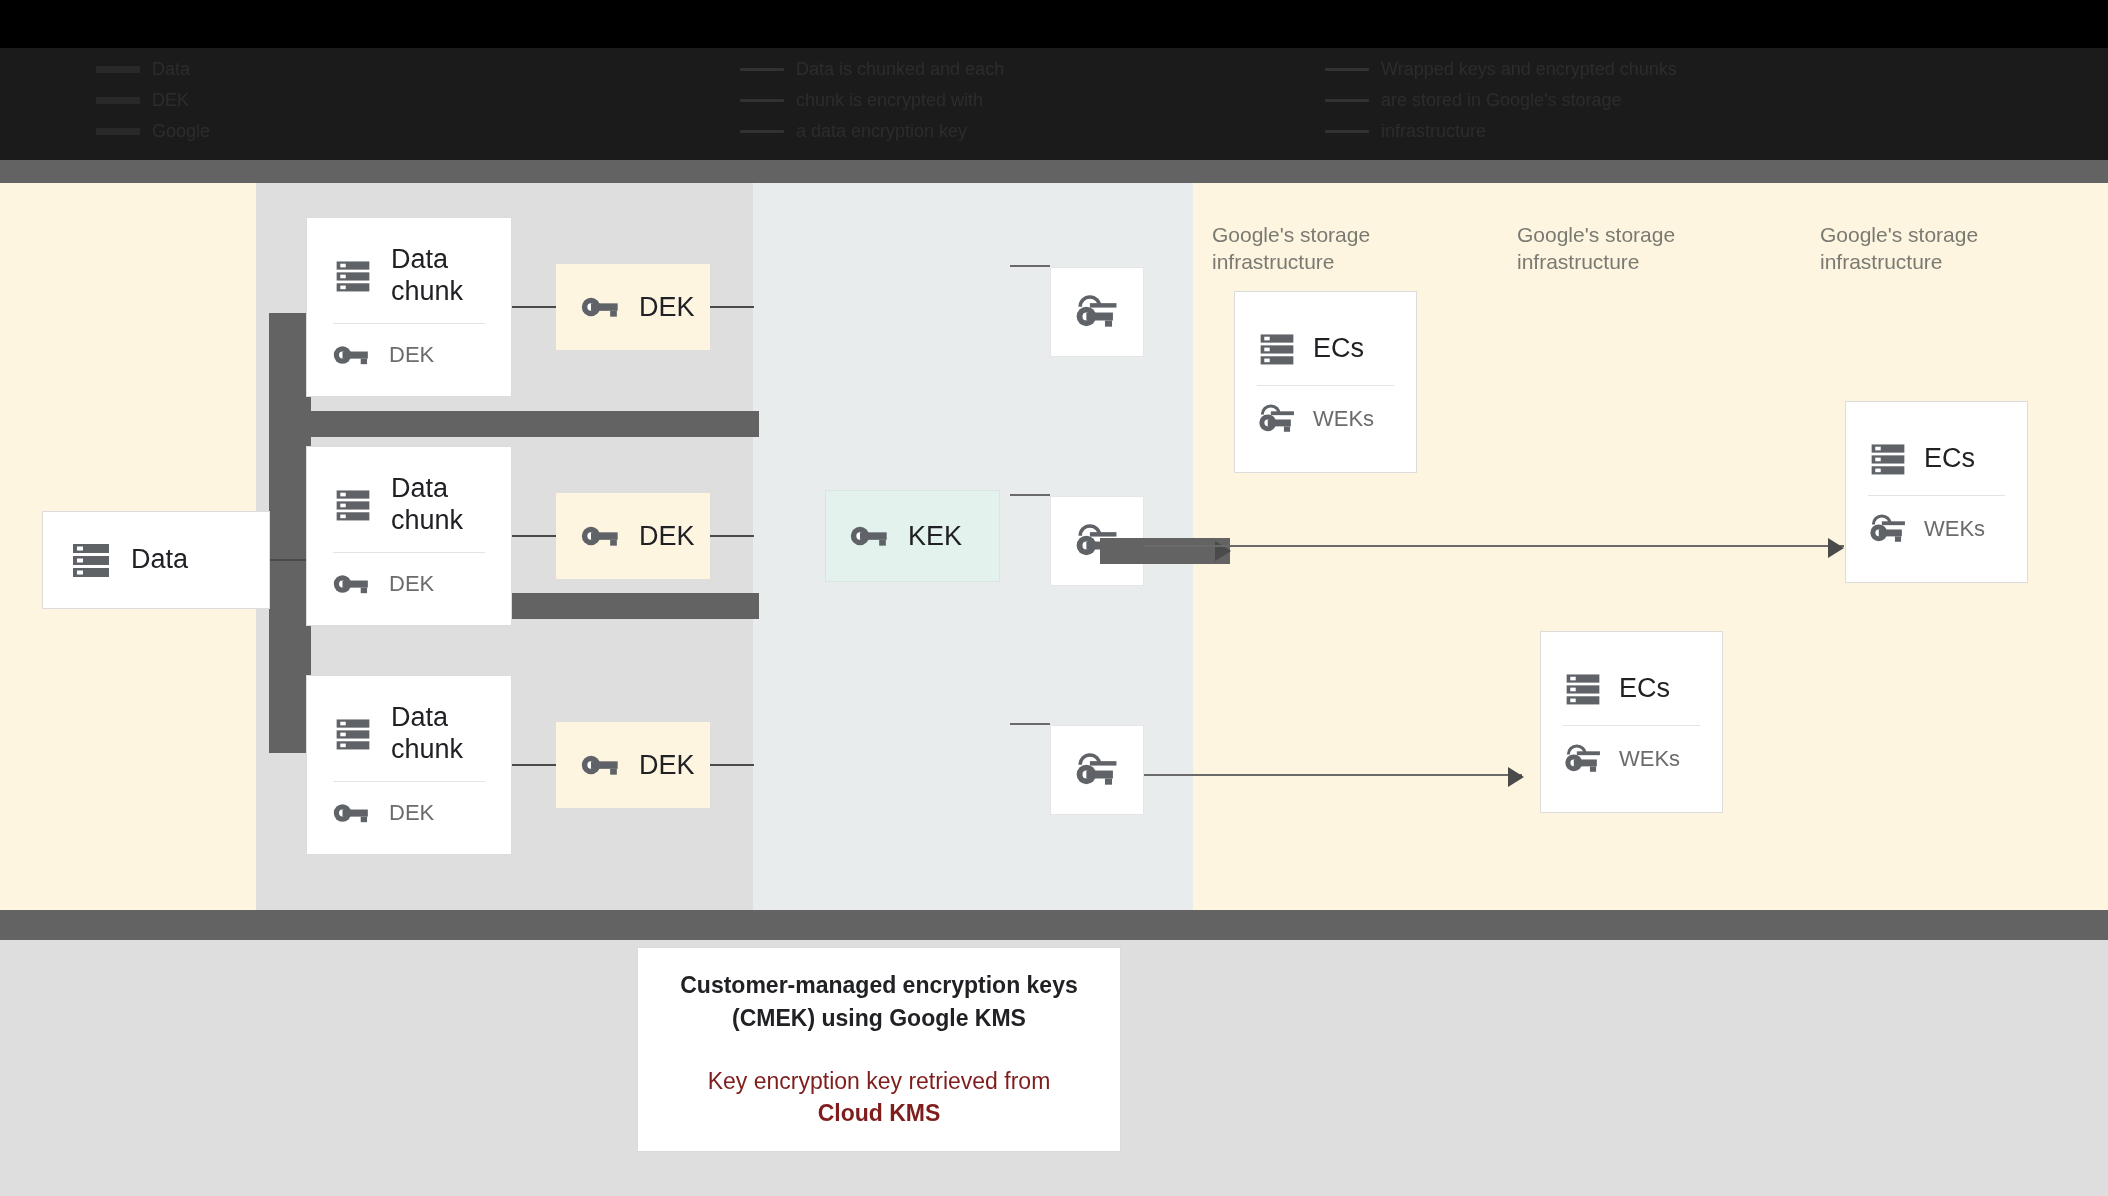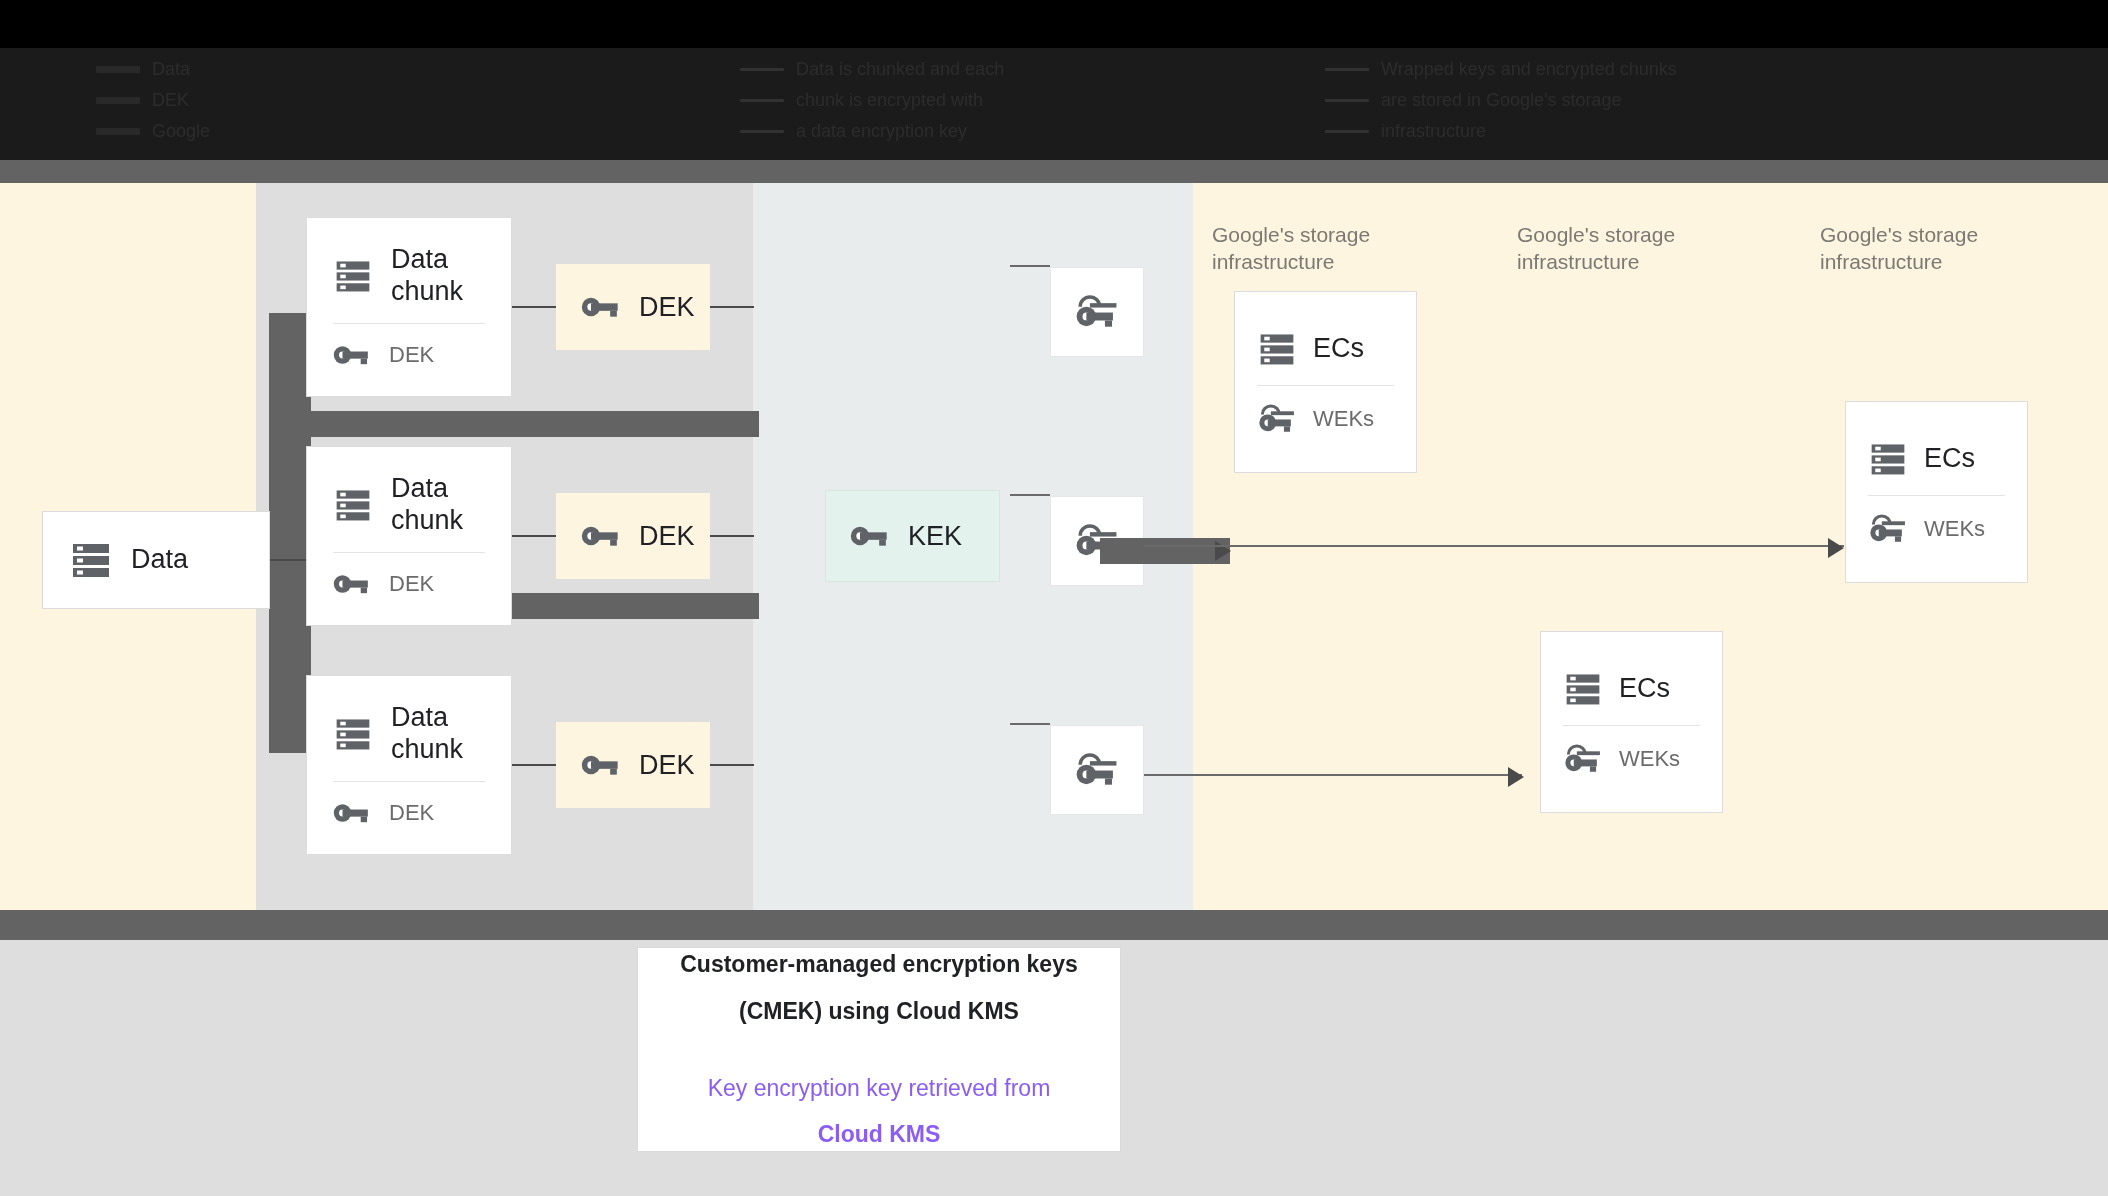--- a/index.html
+++ b/index.html
@@ -109,25 +109,25 @@
     position: absolute; left: 0; top: 910px; width: 2108px; height: 30px;
     background: #636363;
   }
   .footer {
     position: absolute; left: 0; top: 940px; width: 2108px; height: 256px;
     background: #DEDEDE;
   }
   .caption {
     position: absolute; left: 637px; top: 947px; width: 484px; height: 205px;
     background: #FFFFFF; border: 1px solid #DADADA;
-    display: flex; flex-direction: column; align-items: center; justify-content: space-between;
+    display: flex; flex-direction: column; align-items: center; justify-content: center;
     text-align: center; padding: 0 26px;
   }
   .cap-strong { font-size: 23px; font-weight: bold; color: #202124; line-height: 1.42; }
-  .cap-reg    { font-size: 23px; color: #8b5cf6; line-height: 1.42; margin-top: 30px; }
+  .cap-reg    { font-size: 23px; color: #7f1d1d; line-height: 1.42; margin-top: 30px; }
   .cap-reg b  { font-weight: bold; }
 </style>
 </head>
 <body>
 
 <div id="root">
 
   <div class="legend-band">
     <div class="legend-inner">
 
@@ -457,18 +457,18 @@
       </div>
     </div>
 
   </div>
 
   <div class="band-grey-bottom"></div>
   <div class="footer"></div>
 
   <div class="caption">
     <div class="cap-strong">Customer-managed encryption keys</div>
-    <div class="cap-strong">(CMEK) using Cloud KMS</div>
+    <div class="cap-strong">(CMEK) using Google KMS</div>
     <div class="cap-reg">Key encryption key retrieved from</div>
     <div class="cap-reg" style="margin-top:0;"><b>Cloud KMS</b></div>
   </div>
 
 </div>
 
 </body></html>

